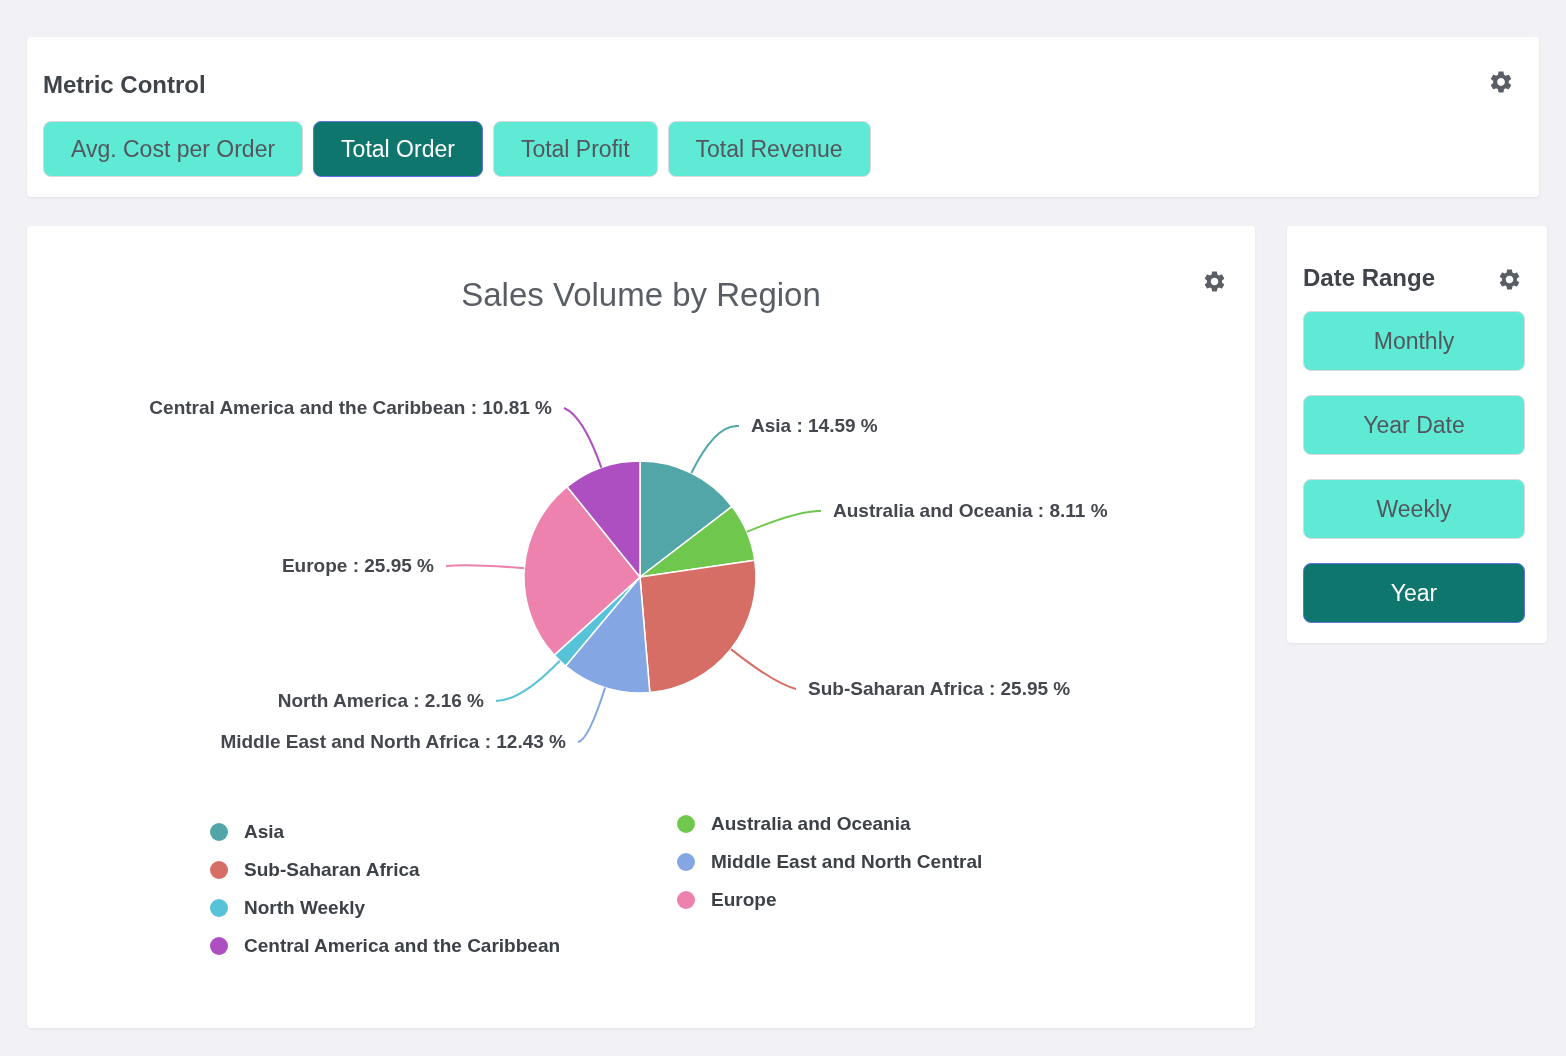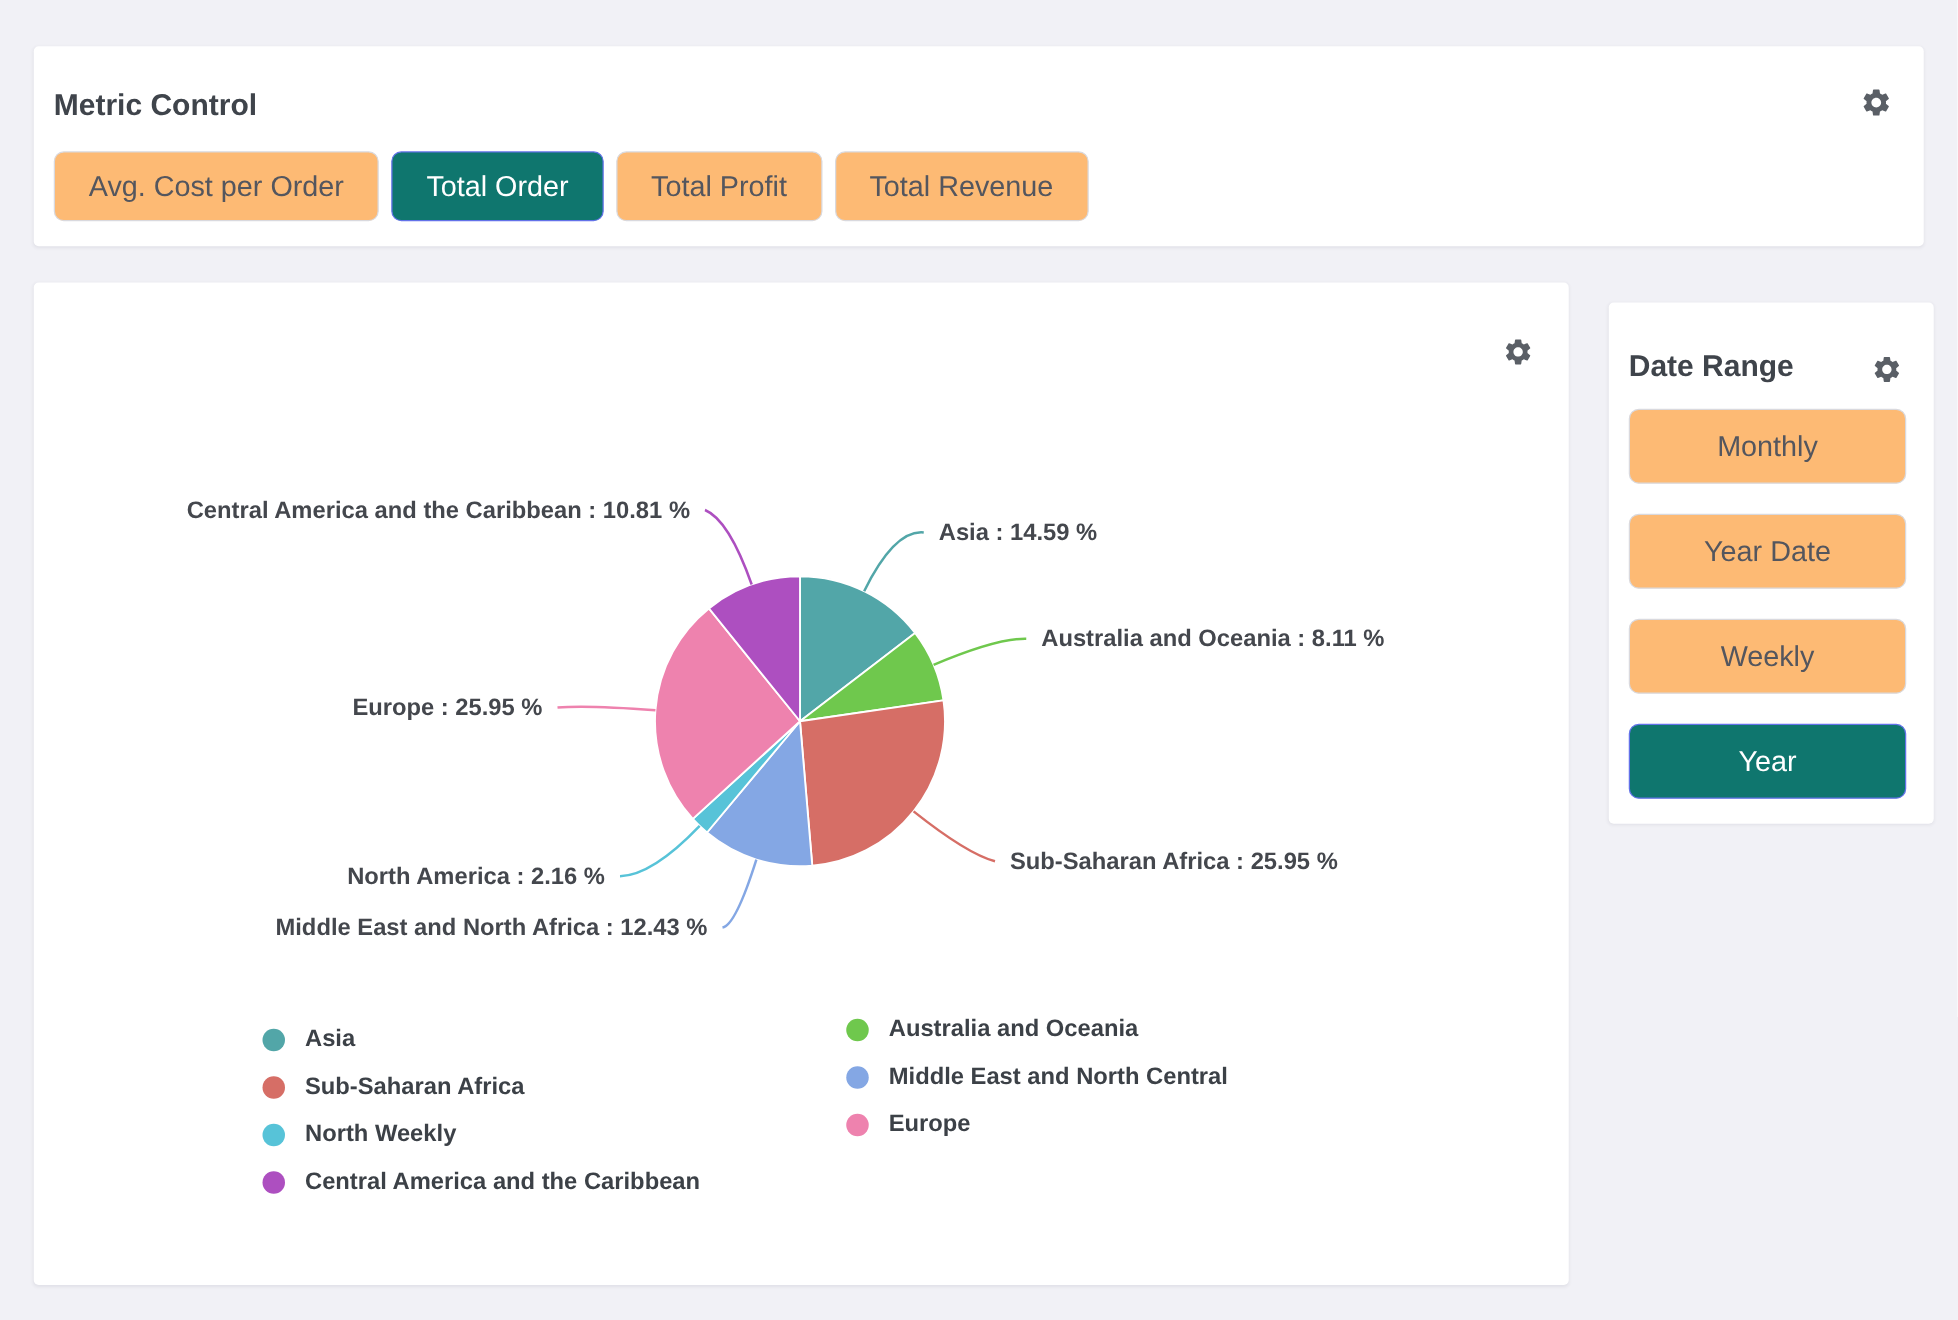--- a/index.html
+++ b/index.html
@@ -11,21 +11,21 @@
     overflow: hidden;
   }
   .panel {
     position: absolute;
     background: #ffffff;
     border-radius: 4px;
     box-shadow: 0 1px 3px rgba(40,40,70,0.08);
   }
   #metric-panel { left: 27px; top: 37px;  width: 1512px; height: 160px; padding-left: 20px; }
   #chart-panel  { left: 27px; top: 226px; width: 1228px; height: 802px; }
-  #date-panel   { left: 1287px; top: 226px; width: 260px; height: 417px; margin-top: 16px; }
+  #date-panel   { left: 1287px; top: 226px; width: 260px; height: 417px; }
 
   .panel-title {
     position: absolute;
     font-size: 24px;
     color: #3f444b;
   }
   #metric-title { left: 16px; top: 34px; }
   #date-title   { left: 16px; top: 38px; }
 
   .gear-btn {
@@ -44,21 +44,21 @@
     left: 16px; top: 84px;
     display: flex;
     gap: 10px;
   }
   .pill-btn {
     display: inline-flex;
     align-items: center;
     justify-content: center;
     height: 56px;
     padding: 0 27px;
-    background: #fdba74;
+    background: #5eead4;
     border: 1px solid #d9d9de;
     border-radius: 8px;
     font-family: inherit;
     font-size: 23px;
     color: #54565e;
     cursor: pointer;
     white-space: nowrap;
   }
   .pill-btn.selected {
     background: #0f766e;
@@ -131,20 +131,21 @@
   </button>
   <div class="btn-row" id="metric-buttons">
     <button class="pill-btn">Avg. Cost per Order</button>
     <button class="pill-btn selected">Total Order</button>
     <button class="pill-btn">Total Profit</button>
     <button class="pill-btn">Total Revenue</button>
   </div>
 </section>
 
 <section class="panel" id="chart-panel">
+  <h1 id="chart-title">Sales Volume by Region</h1>
   <button class="gear-btn" id="chart-gear">
     <svg viewBox="0 0 24 24">
         <path d="M19.14 12.94c.04-.3.06-.61.06-.94 0-.32-.02-.64-.07-.94l2.03-1.58c.18-.14.23-.41.12-.61l-1.92-3.32c-.12-.22-.37-.29-.59-.22l-2.39.96c-.5-.38-1.03-.7-1.62-.94L14.4 2.81c-.04-.24-.24-.41-.48-.41h-3.84c-.24 0-.43.17-.47.41l-.36 2.54c-.59.24-1.13.57-1.62.94l-2.39-.96c-.22-.08-.47 0-.59.22L2.74 8.87c-.12.21-.08.47.12.61l2.03 1.58c-.05.3-.09.63-.09.94s.02.64.07.94l-2.03 1.58c-.18.14-.23.41-.12.61l1.92 3.32c.12.22.37.29.59.22l2.39-.96c.5.38 1.03.7 1.62.94l.36 2.54c.05.24.24.41.48.41h3.84c.24 0 .44-.17.47-.41l.36-2.54c.59-.24 1.13-.56 1.62-.94l2.39.96c.22.08.47 0 .59-.22l1.92-3.32c.12-.22.07-.47-.12-.61l-2.01-1.58zM12 15.6c-1.98 0-3.6-1.62-3.6-3.6s1.62-3.6 3.6-3.6 3.6 1.62 3.6 3.6-1.62 3.6-3.6 3.6z"></path>
       </svg>
   </button>
 
   <svg id="pie-svg" width="1228" height="400" viewBox="0 0 1228 400">
       <path d="M 613 197 L 613.00 81.00 A 116 116 0 0 1 705.06 126.42 Z" fill="#52a6a8" stroke="#ffffff" stroke-width="1.5"></path>
       <path d="M 664.33 92.97 Q 688.66 43.65 712 46" fill="none" stroke="#52a6a8" stroke-width="2"></path>
       <text x="724" y="52" text-anchor="start" class="pie-label">Asia : 14.59 %</text>

